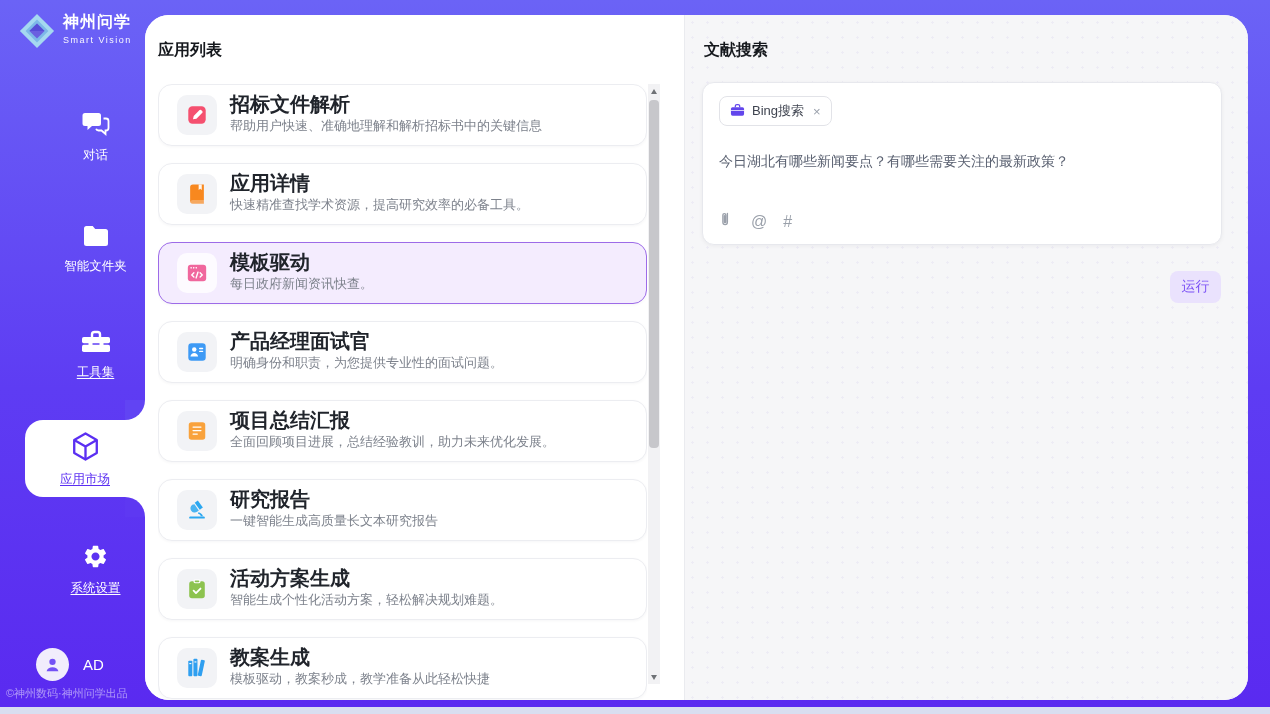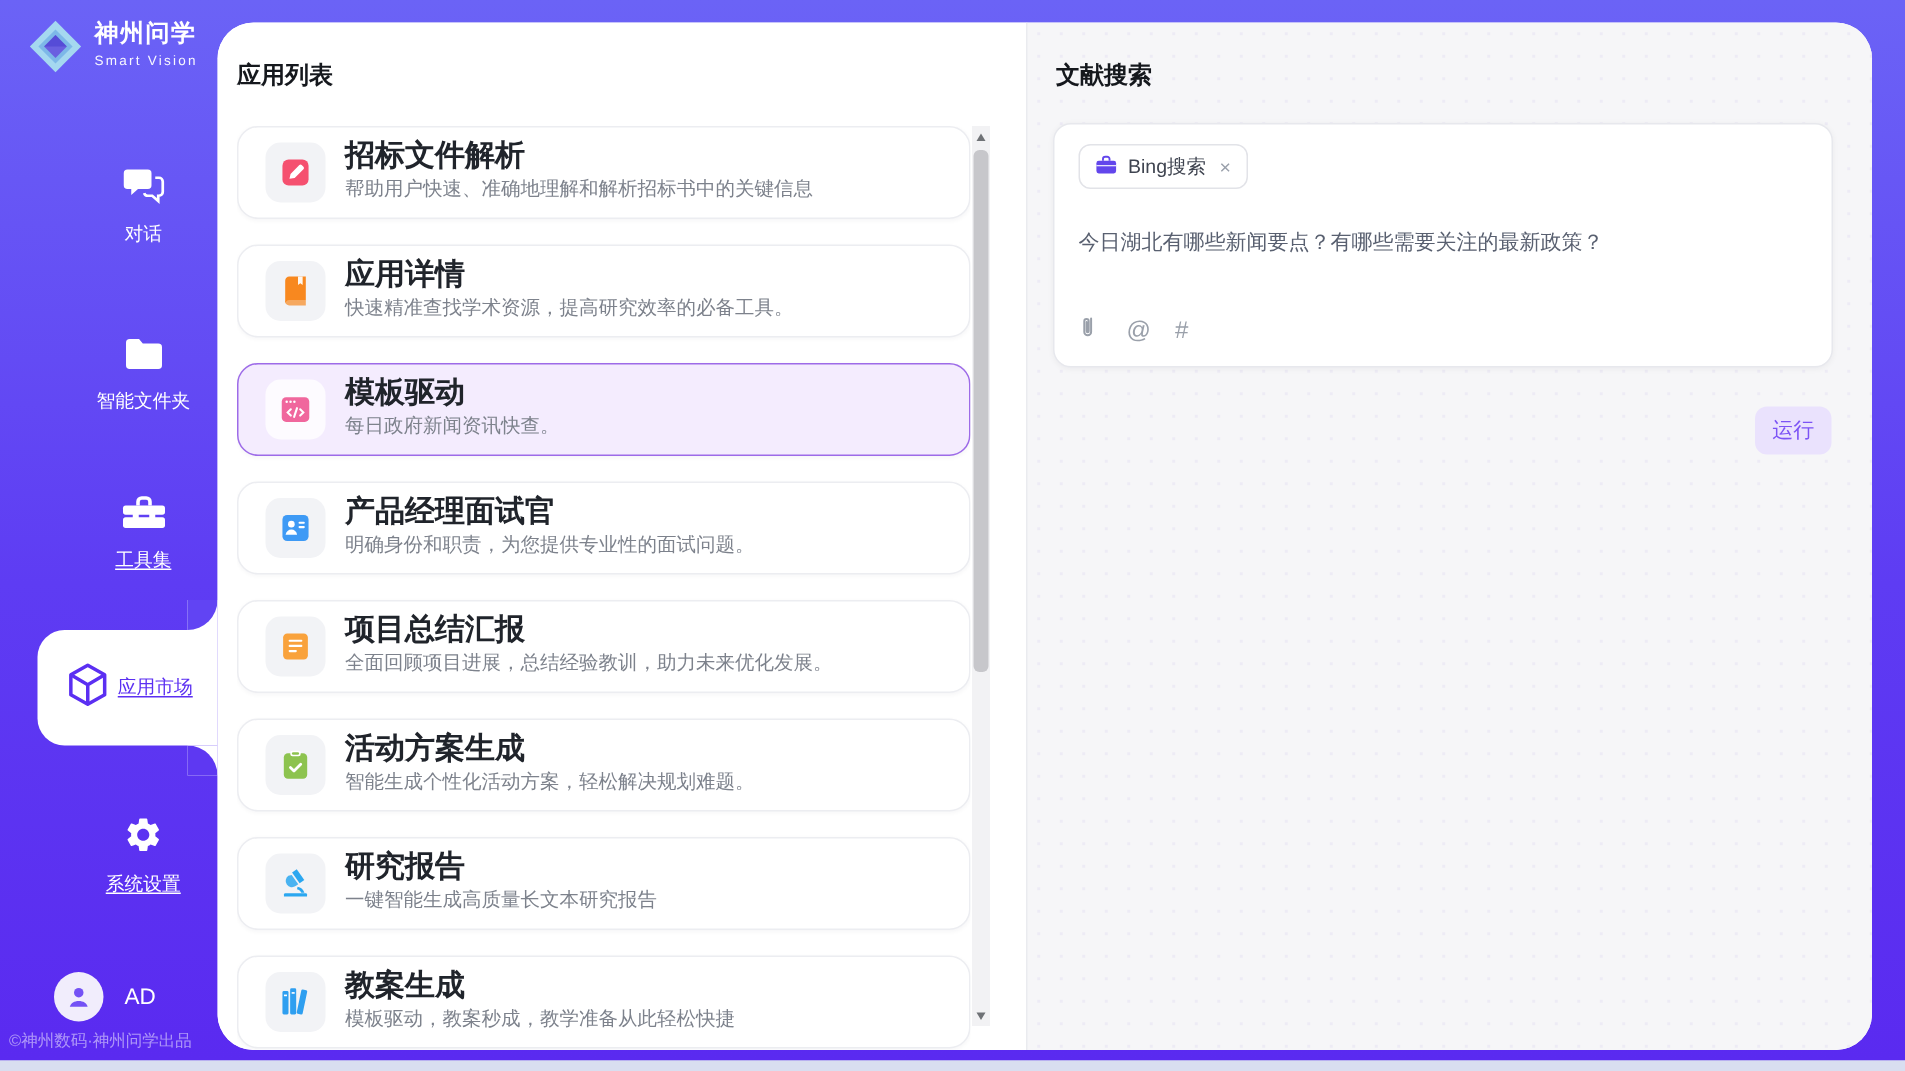--- a/index.html
+++ b/index.html
@@ -31,21 +31,21 @@
     align-items:center; gap:6px; color:#fff; cursor:pointer;padding-left:46px; }
   .nav-item .label { font-size:12.5px; }
   .u { text-decoration:underline; text-underline-offset:2px; }
   .nav-chat   { top:111px; }
   .nav-folder { top:224px; }
   .nav-tools  { top:329px; }
   .nav-settings { top:543px; }
 
   
   .nav-tab { position:absolute; left:25px; top:420px; width:120px; height:77px; background:#fff;
-    border-radius:18px 0 0 18px; display:flex; align-items:center;
+    border-radius:18px 0 0 18px; display:flex; flex-direction:column; align-items:center;
     justify-content:center; gap:4px; color:#5b2ff2; cursor:pointer; }
   .nav-tab .label { font-size:12.5px; }
   .conn { position:absolute; left:125px; width:20px; height:20px; background:#fff; }
   .conn-top { top:400px; }
   .conn-top::after { content:''; position:absolute; inset:0; background:#6144f3; border-bottom-right-radius:100%; }
   .conn-bottom { top:497px; }
   .conn-bottom::after { content:''; position:absolute; inset:0; background:#5e38f2; border-top-right-radius:100%; }
 
   .user-row { position:absolute; left:36px; top:648px; display:flex; align-items:center; gap:14px; cursor:pointer; }
   .avatar { width:33px; height:33px; border-radius:50%; background:#f1edfc; display:flex;
@@ -259,47 +259,47 @@
           </svg>
         </span>
         <span>
           <div class="app-title">项目总结汇报</div>
           <div class="app-desc">全面回顾项目进展，总结经验教训，助力未来优化发展。</div>
         </span>
       </div>
 
       <div class="app-card">
         <span class="app-icon">
-          <svg width="22" height="22" viewBox="0 0 24 24" color="#8DC34F">
-            <rect x="3.5" y="3.5" width="17" height="18.5" rx="3" fill="currentColor"></rect>
-            <rect x="8.2" y="1.6" width="7.6" height="4" rx="1.6" fill="#fff"></rect>
-            <rect x="9.4" y="2.7" width="5.2" height="1.8" rx=".9" fill="currentColor"></rect>
-            <path d="M8.3 13.8l2.6 2.6 4.9-4.9" stroke="#fff" stroke-width="2" fill="none" stroke-linecap="round" stroke-linejoin="round"></path>
-          </svg>
-        </span>
-        <span>
-          <div class="app-title">活动方案生成</div>
-          <div class="app-desc">智能生成个性化活动方案，轻松解决规划难题。</div>
-        </span>
-      </div>
-
-      <div class="app-card">
-        <span class="app-icon">
           <svg width="22" height="22" viewBox="0 0 24 24" color="#2BA7F0">
             <g fill="currentColor">
               <path d="M12.9 1.6l5.5 7.8-3.4 2.4-5.5-7.8z"></path>
               <path d="M9.2 5.8l4.8 6.8-1.9 1.3a4.6 4.6 0 0 1-6.4-1.1 4.6 4.6 0 0 1 1.1-6.4z" opacity=".85"></path>
               <path d="M4.6 19h14.8a1 1 0 0 1 1 1v1.4H3.6V20a1 1 0 0 1 1-1z"></path>
               <path d="M13.5 14.4c2.5.4 4.4 2.2 5 4.4h-2.3c-.5-1.3-1.6-2.3-3.1-2.6z"></path>
             </g>
           </svg>
         </span>
         <span>
           <div class="app-title">研究报告</div>
           <div class="app-desc">一键智能生成高质量长文本研究报告</div>
+        </span>
+      </div>
+
+      <div class="app-card">
+        <span class="app-icon">
+          <svg width="22" height="22" viewBox="0 0 24 24" color="#8DC34F">
+            <rect x="3.5" y="3.5" width="17" height="18.5" rx="3" fill="currentColor"></rect>
+            <rect x="8.2" y="1.6" width="7.6" height="4" rx="1.6" fill="#fff"></rect>
+            <rect x="9.4" y="2.7" width="5.2" height="1.8" rx=".9" fill="currentColor"></rect>
+            <path d="M8.3 13.8l2.6 2.6 4.9-4.9" stroke="#fff" stroke-width="2" fill="none" stroke-linecap="round" stroke-linejoin="round"></path>
+          </svg>
+        </span>
+        <span>
+          <div class="app-title">活动方案生成</div>
+          <div class="app-desc">智能生成个性化活动方案，轻松解决规划难题。</div>
         </span>
       </div>
 
       <div class="app-card">
         <span class="app-icon">
           <svg width="22" height="22" viewBox="0 0 24 24" color="#2F9FF0">
             <g fill="currentColor">
               <rect x="2.5" y="4" width="4.4" height="17" rx="1"></rect>
               <rect x="8.1" y="2" width="4.4" height="19" rx="1"></rect>
               <rect x="14.5" y="3" width="4.4" height="18" rx="1" transform="rotate(12 16.7 12)"></rect>

